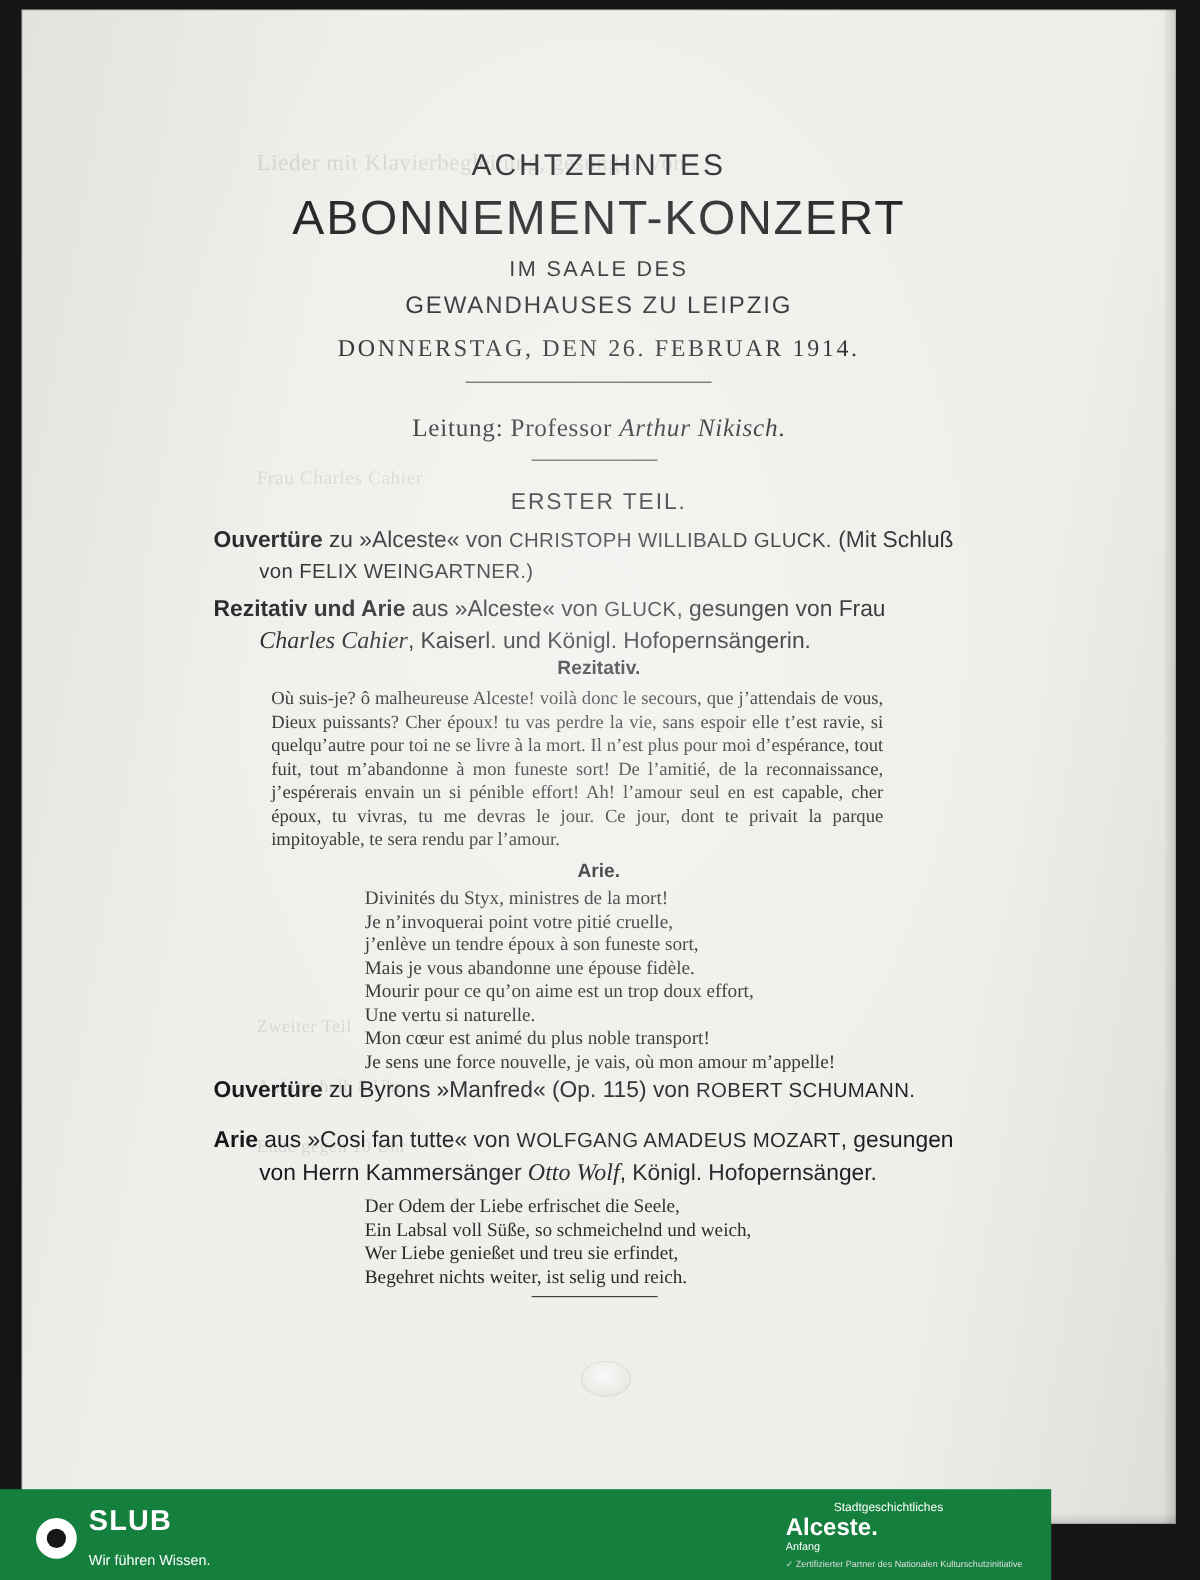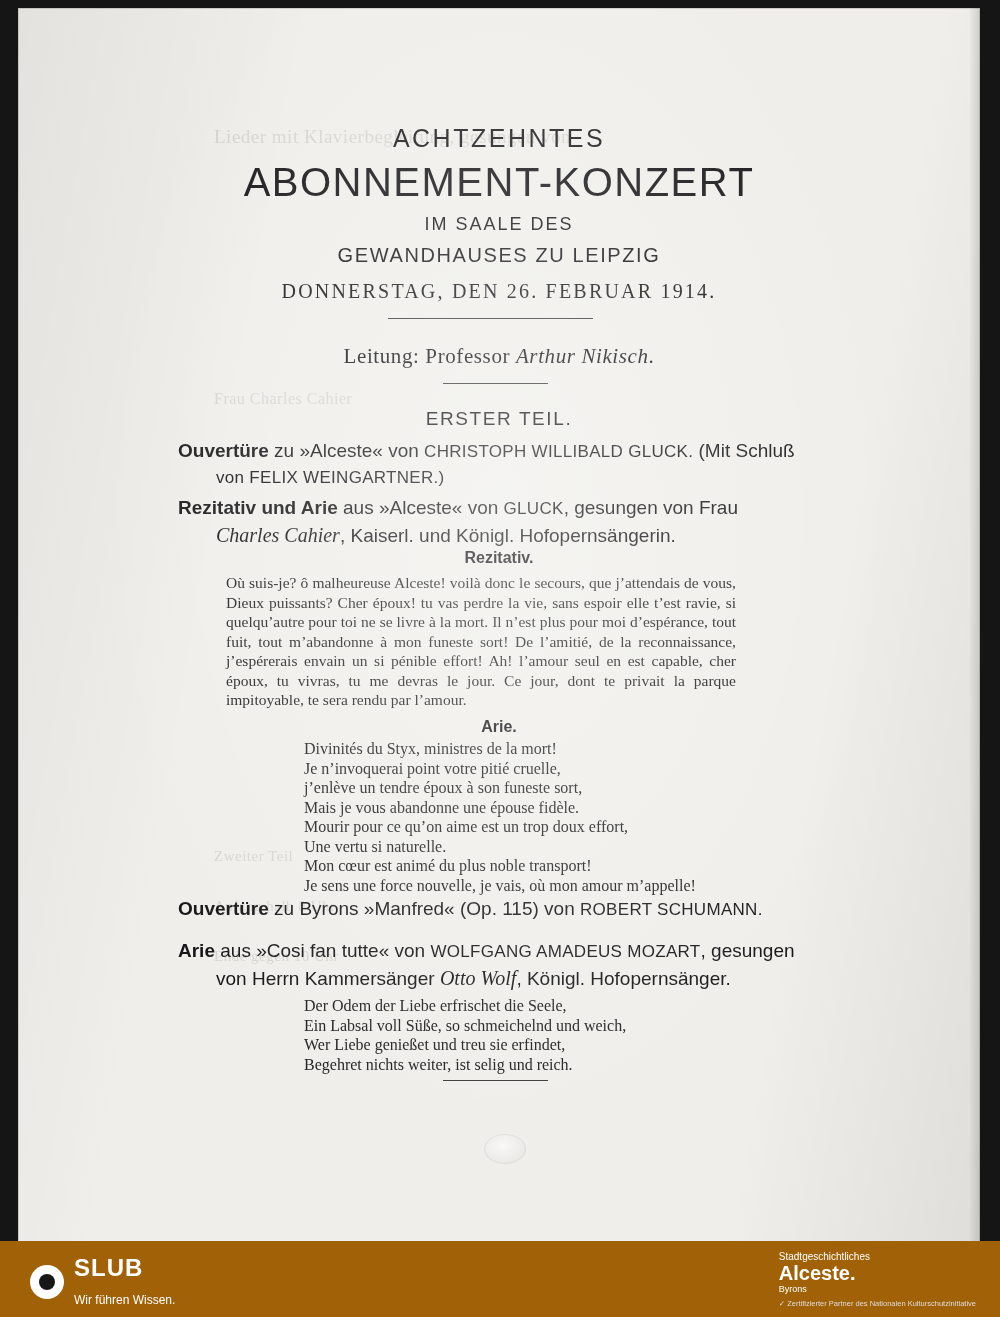--- a/index.html
+++ b/index.html
@@ -203,22 +203,22 @@
     width: 42px; height: 30px;
     border-radius: 50%;
     background: radial-gradient(ellipse at 45% 40%, rgba(255,255,255,0.6), rgba(0,0,0,0.05));
     box-shadow: 0 0 0 1px rgba(0,0,0,0.06) inset;
   }
 
   
   .bottom-bar {
     position: absolute;
     left: 0; bottom: 0;
-    width: 1000px; height: 76px;
-    background: #a16207;
+    width: 876px; height: 76px;
+    background: #15803d;
   }
   .slub-logo {
     position: absolute;
     left: 30px; top: 15px;
     display: flex;
     align-items: center;
   }
   .slub-mark {
     width: 34px; height: 34px;
     border-radius: 50%;
@@ -242,21 +242,21 @@
   .slub-name { font-size: 24px; font-weight: bold; letter-spacing: 1px; line-height: 24px;}
   .slub-tag { font-size: 12px; margin-top: 13px; }
 
   .museum-logo {
     position: absolute;
     right: 24px; top: 10px;
     text-align: left;
     color: #fff;
     font-family: "Liberation Sans", sans-serif;
   }
-  .mus-l1 { font-size: 10px; line-height: 12px; }
+  .mus-l1 { font-size: 10px; line-height: 12px; margin-left: 40px; }
   .mus-l2 { font-size: 20px; font-weight: bold; line-height: 21px; }
   .mus-l3 { font-size: 9px; line-height: 11px; }
   .mus-l4 { font-size: 7.5px; line-height: 11px; margin-top: 3px; color:#ddd;text-align:center;}
 </style>
 </head>
 <body>
 
 <div class="page-wrap">
 
   <div class="sheet">
@@ -338,18 +338,18 @@
     <div class="slub-logo">
       <span class="slub-mark"></span>
       <span class="slub-text">
         <div class="slub-name">SLUB</div>
         <div class="slub-tag">Wir führen Wissen.</div>
       </span>
     </div>
     <div class="museum-logo">
       <div class="mus-l1">Stadtgeschichtliches</div>
       <div class="mus-l2">Alceste.</div>
-      <div class="mus-l3">Byrons</div>
+      <div class="mus-l3">Anfang</div>
       <div class="mus-l4">✓ Zertifizierter Partner des Nationalen Kulturschutzinitiative</div>
     </div>
   </div>
 
 </div>
 
 </body></html>

